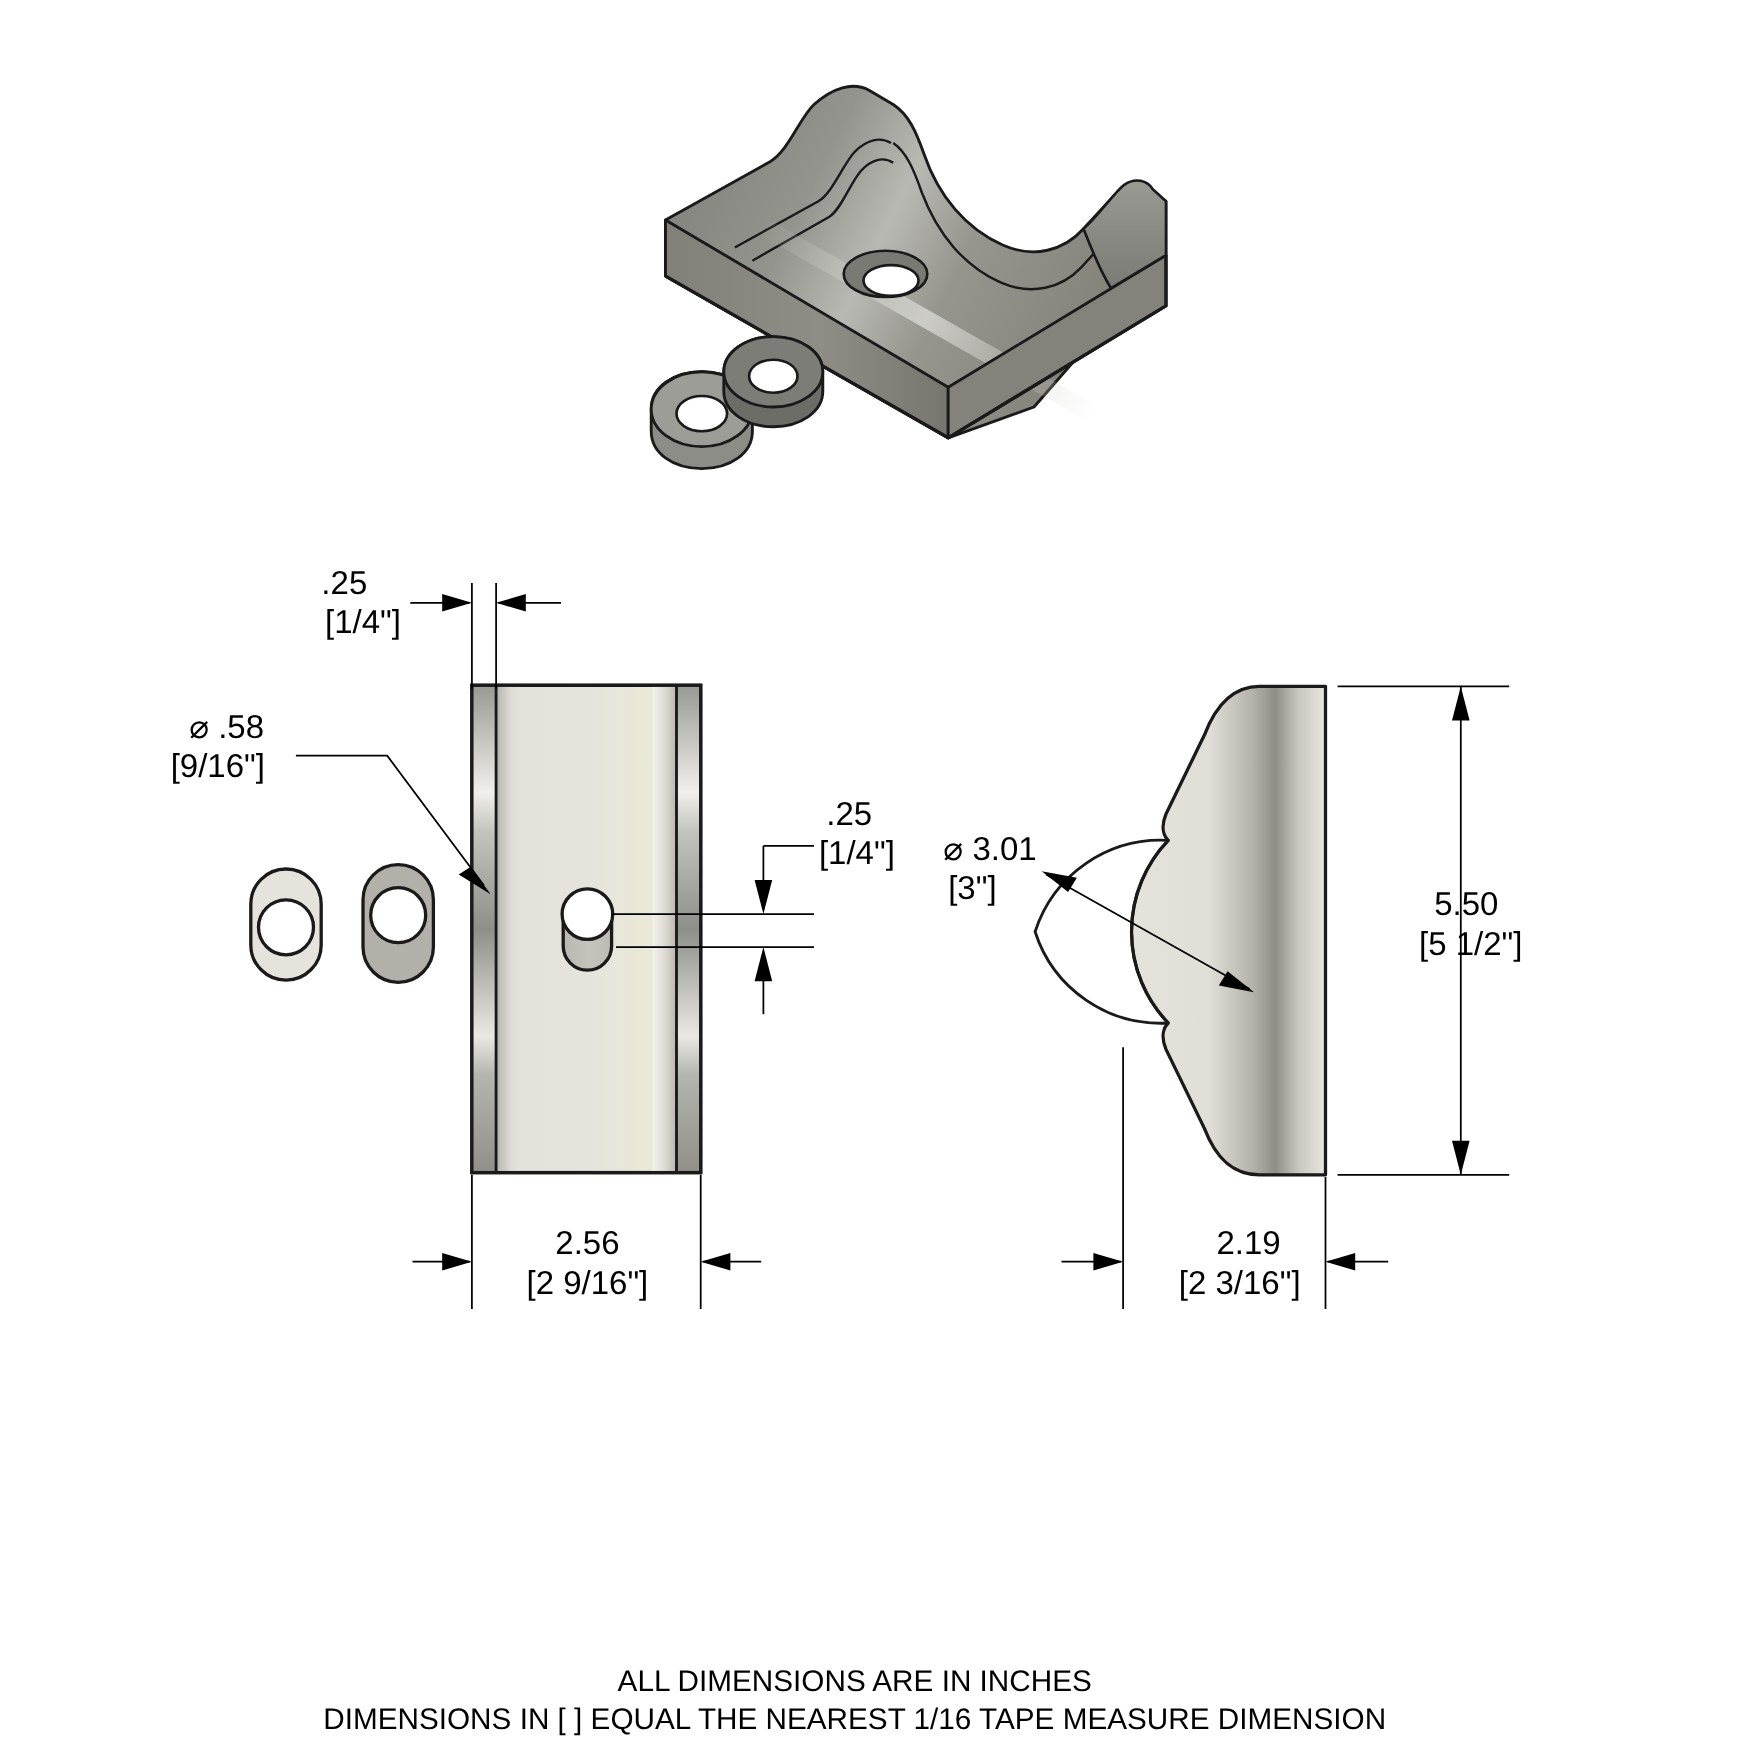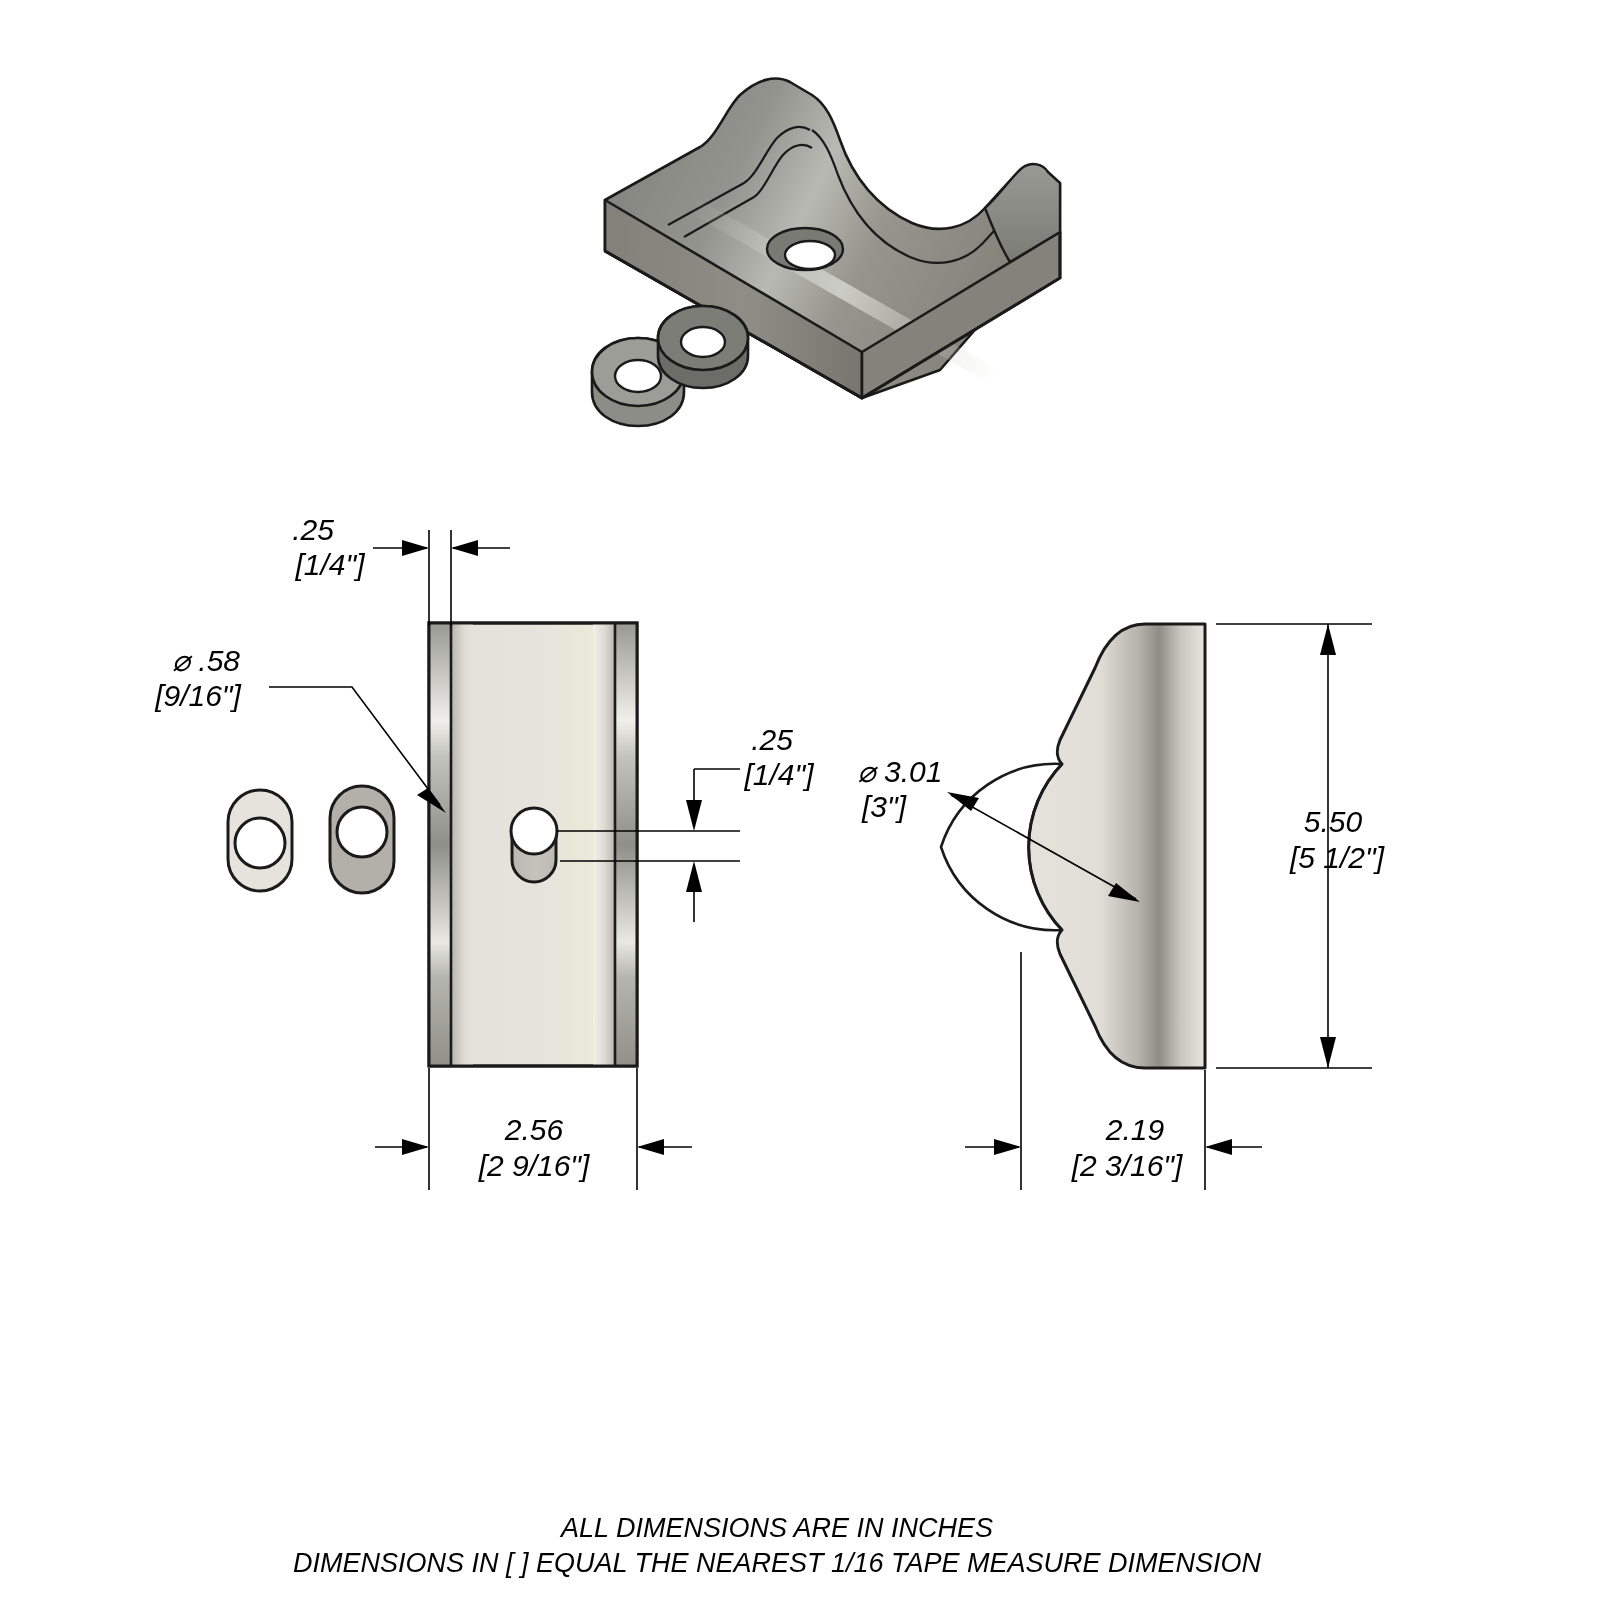--- a/index.html
+++ b/index.html
@@ -15,21 +15,20 @@
     overflow: hidden;
     font-family: "Liberation Sans", sans-serif;
     color: #000000;
   }
   #drawing-root {
     position: absolute;
     left: 0;
     top: 0;
     width: 1428px;
     height: 1600px;
-    font-style: italic;
   }
   svg.sheet {
     display: block;
     width: 1600px;
     height: 1600px;
   }
   text {
     font-family: "Liberation Sans", sans-serif;
     fill: #000000;
   }

